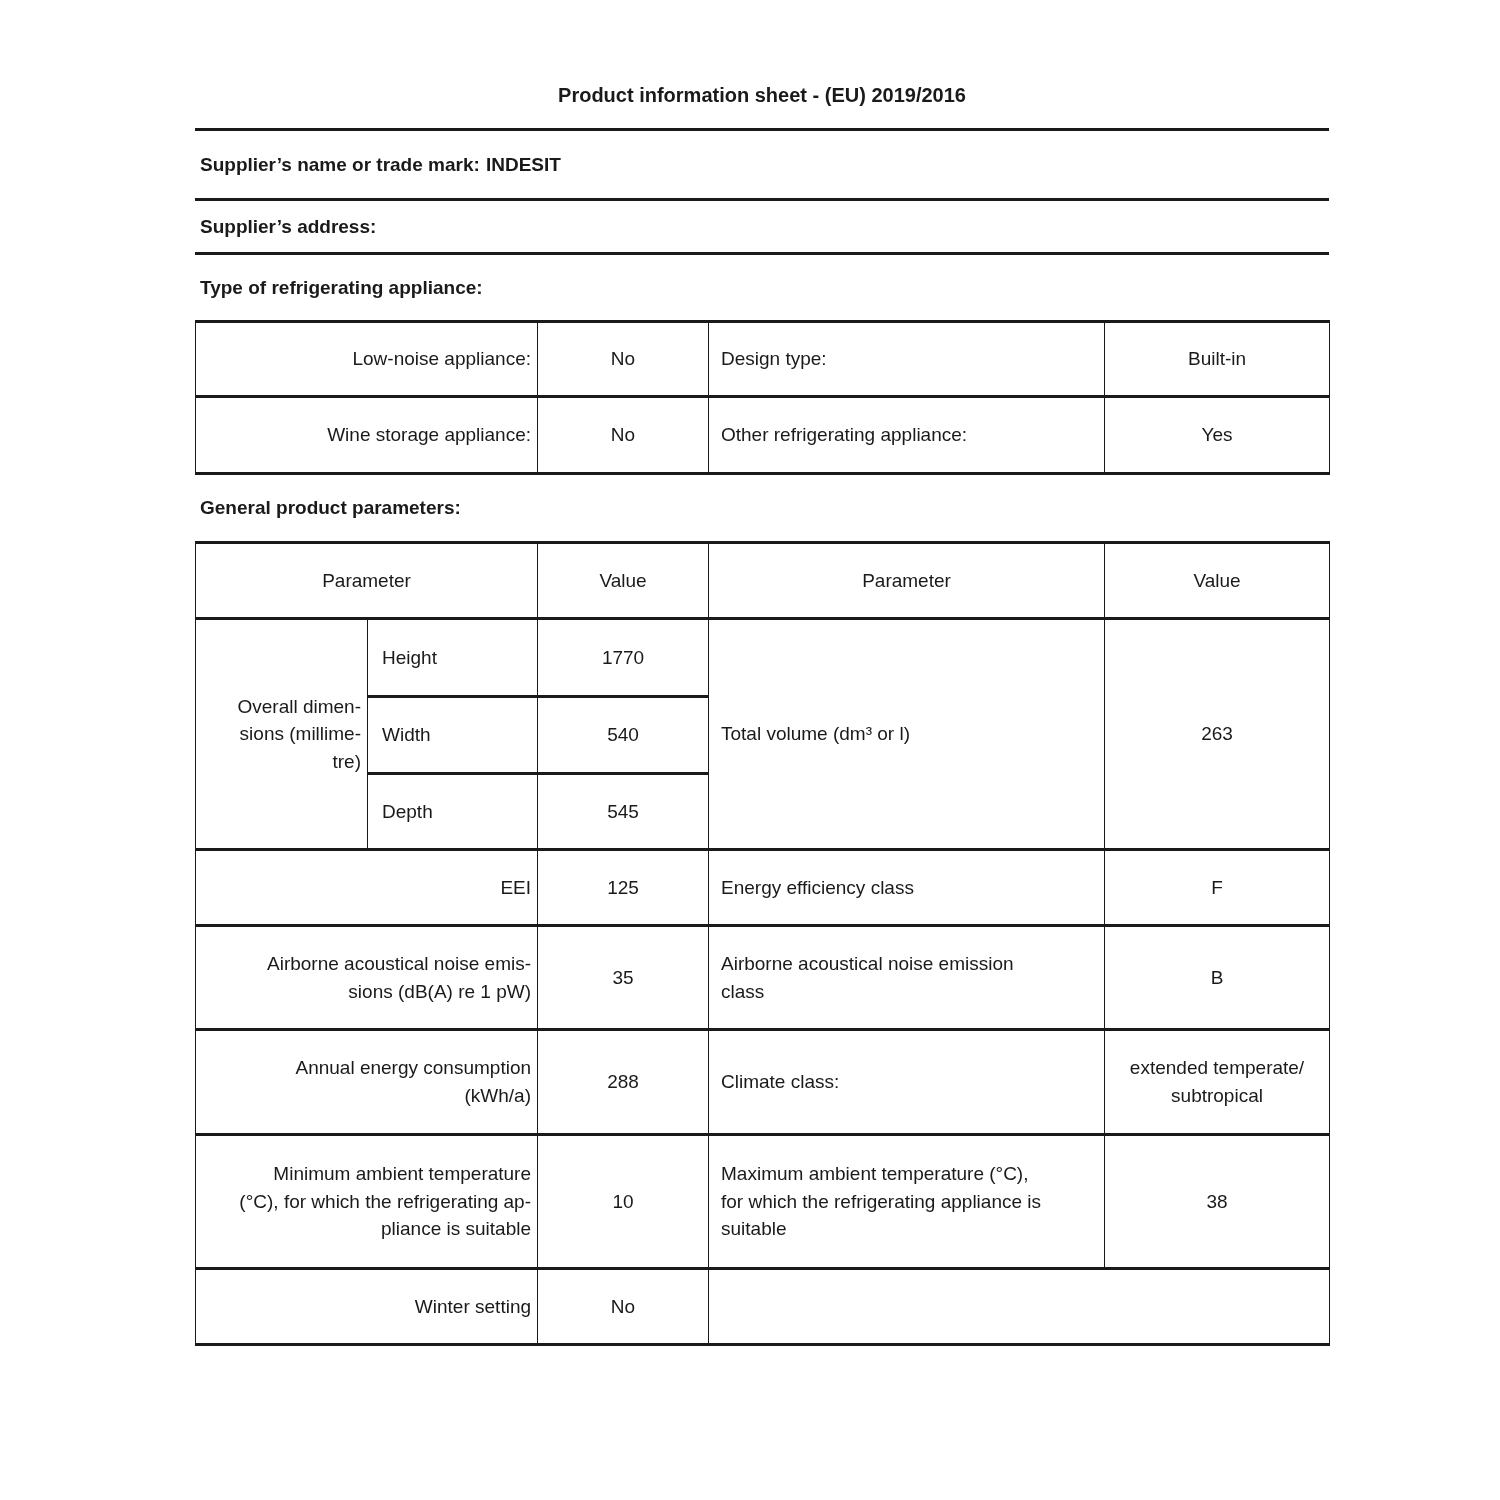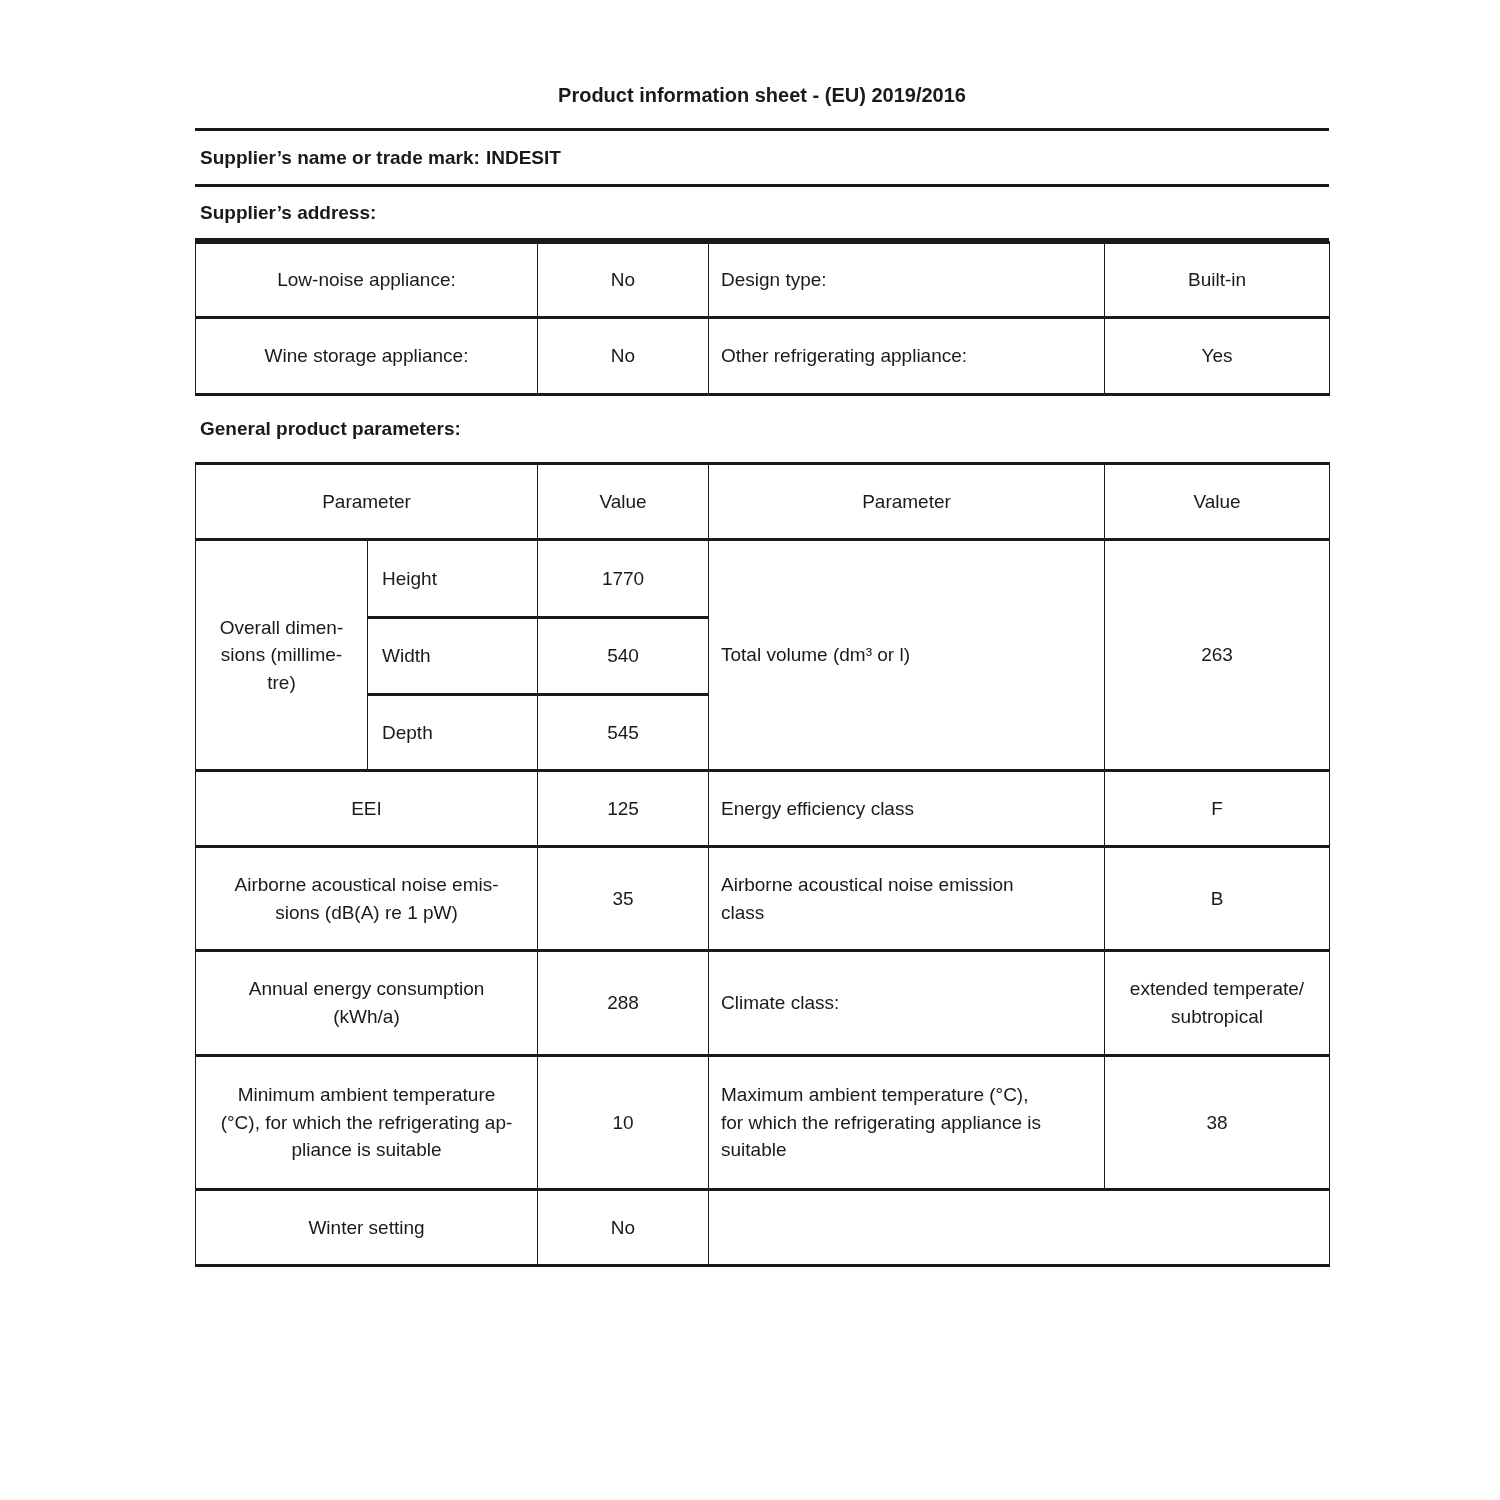--- a/index.html
+++ b/index.html
@@ -32,21 +32,21 @@
     font-size: 20px;
   }
   .hrow {
     box-sizing: border-box;
     display: flex;
     align-items: center;
     padding-left: 5px;
     border-bottom: 3px solid #1a1a1a;
   }
   .hrow.no-border { border-bottom: none; }
-  .h-name    { height: 56px; }
+  .h-name    { height: 70px; }
   .h-address { height: 54px; }
   .h-model   { height: 64px; }
   .h-type    { height: 65px; }
   .h-general { height: 66px; }
   .b { font-weight: bold; }
   .gap { display: inline-block; width: 0.32em; }
 
   table {
     border-collapse: collapse;
     table-layout: fixed;
@@ -54,21 +54,21 @@
   }
   td {
     box-sizing: border-box;
     border: 1.5px solid #1a1a1a;
     border-top: 3px solid #1a1a1a;
     border-bottom: 3px solid #1a1a1a;
     vertical-align: middle;
     white-space: pre-line;
     padding: 4px 6px;
   }
-  td.label1 { text-align: center; padding-left: 6px; }
+  td.label1 { text-align: right; padding-left: 6px; }
   td.label2 { text-align: left; padding-left: 12px; }
   td.val    { text-align: center; }
   td.sub    { text-align: left; padding-left: 14px; }
   td.hdr    { text-align: center; }
 
   
   col.c1a { width: 172px; }
   col.c1b { width: 170px; }
   col.c2  { width: 171px; }
   col.c3  { width: 396px; }
@@ -95,20 +95,23 @@
       <span class="gap"></span>
     <span class="b">INDESIT</span>
   </div>
 
   <div class="hrow h-address">
     <span class="b">Supplier’s address:</span>
       <span class="gap"></span>
   </div>
 
 
+  <div class="hrow h-type no-border">
+    <span class="b">Type of refrigerating appliance:</span>
+  </div>
 
   <table>
     <colgroup>
         <col class="cc1">
         <col class="c2">
         <col class="c3">
         <col class="c4">
       </colgroup>
     <tbody>
         <tr class="rh75">

